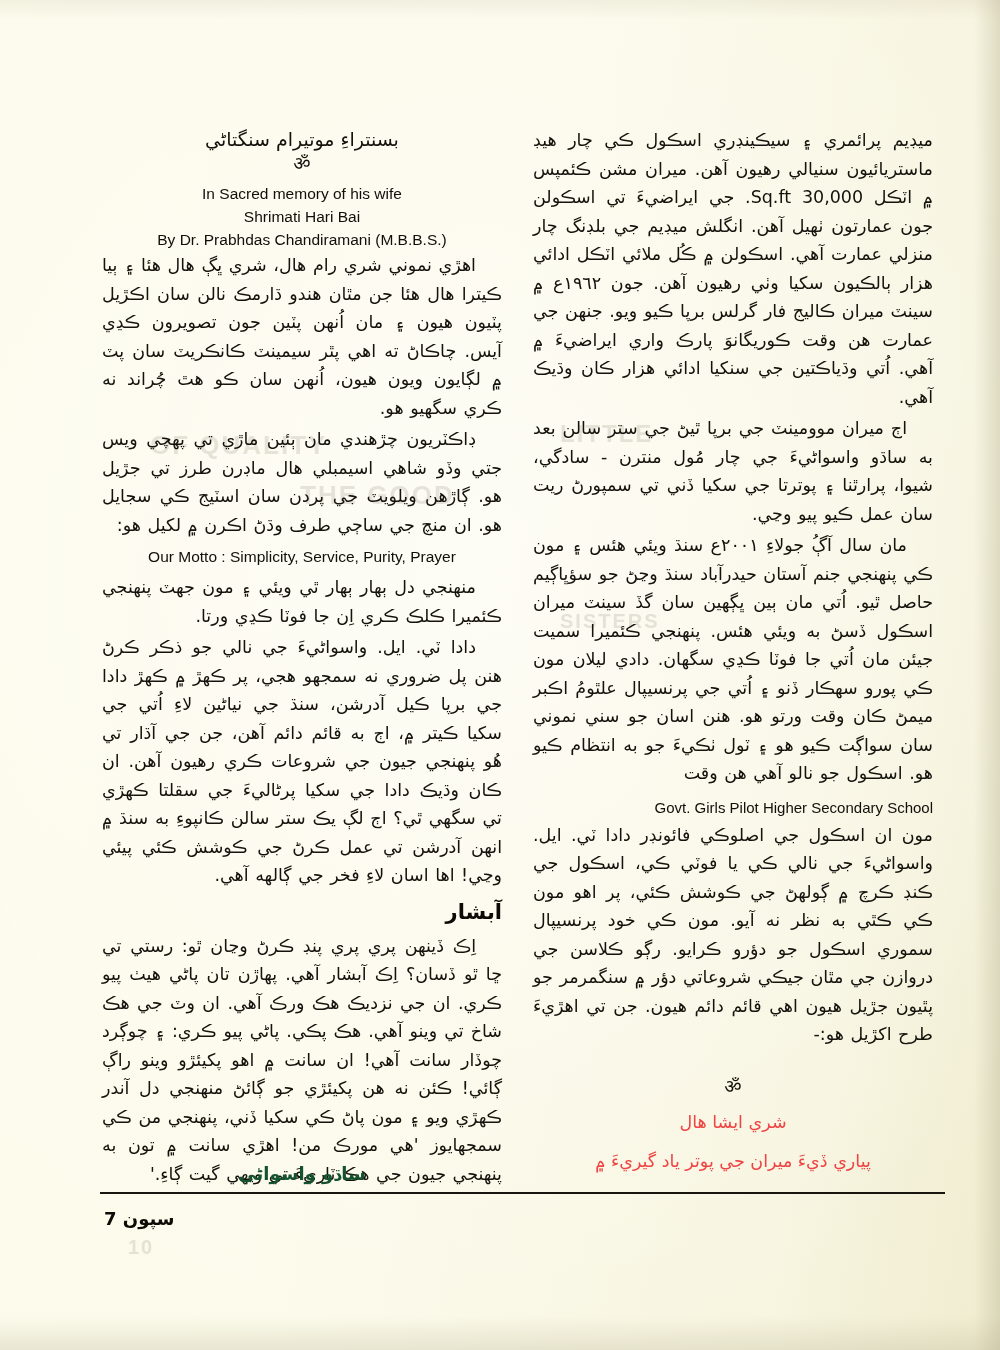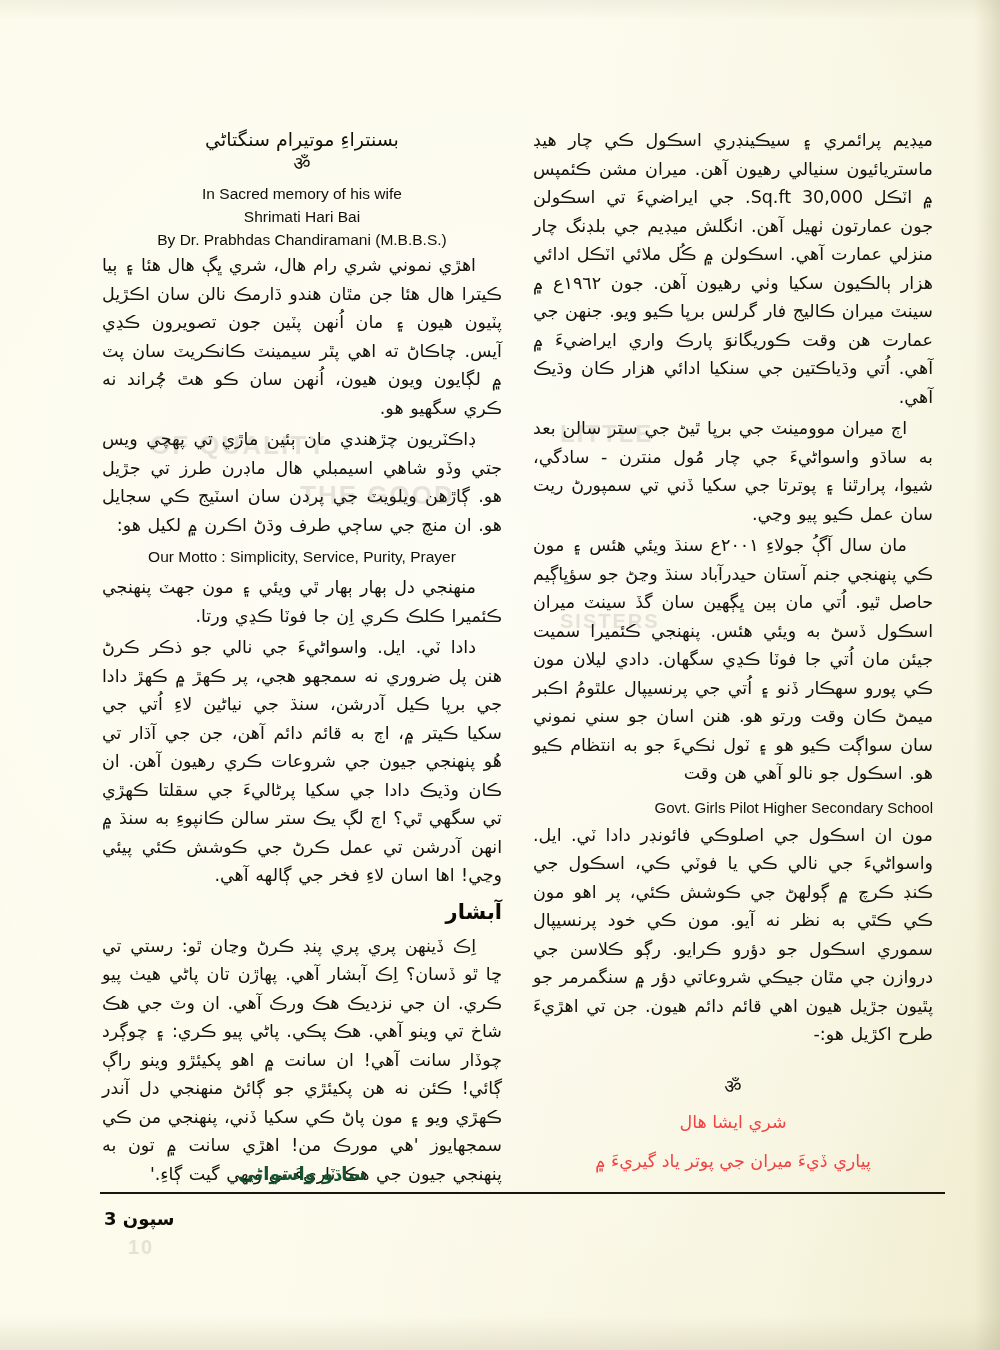--- a/index.html
+++ b/index.html
@@ -252,18 +252,18 @@
         <div class="sig">پياري ڏيءَ ميران جي پوتر ياد گيريءَ ۾</div>
       </div>
     </div>
 
   </div>
 
   <div id="footer-author">ساڌو واسواڻي</div>
 
   <div id="footer-rule"></div>
 
-  <div id="footer-page">سپون 3</div>
+  <div id="footer-page">سپون 7</div>
 
 <div id="scan-edge-top"></div>
     <div id="scan-edge-right"></div>
     <div id="scan-edge-bottom"></div>
   </div>
 
 </body></html>

